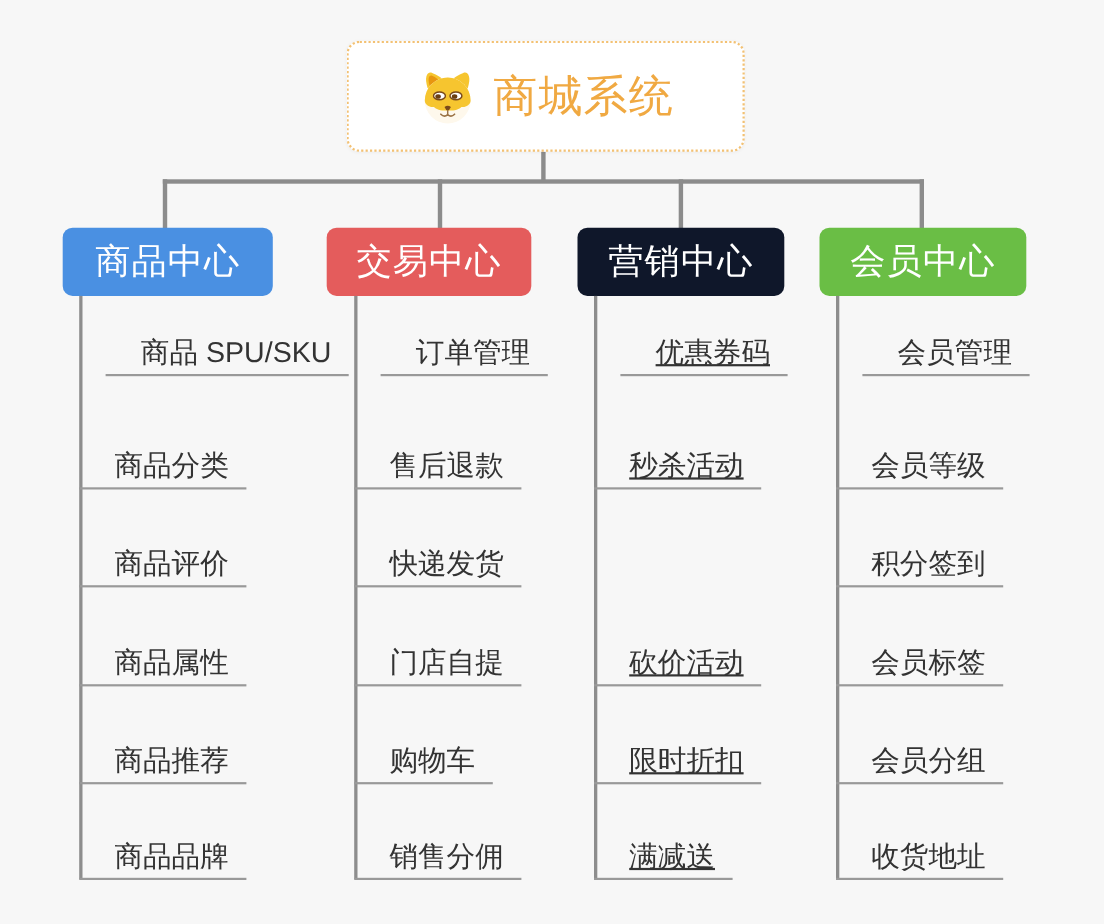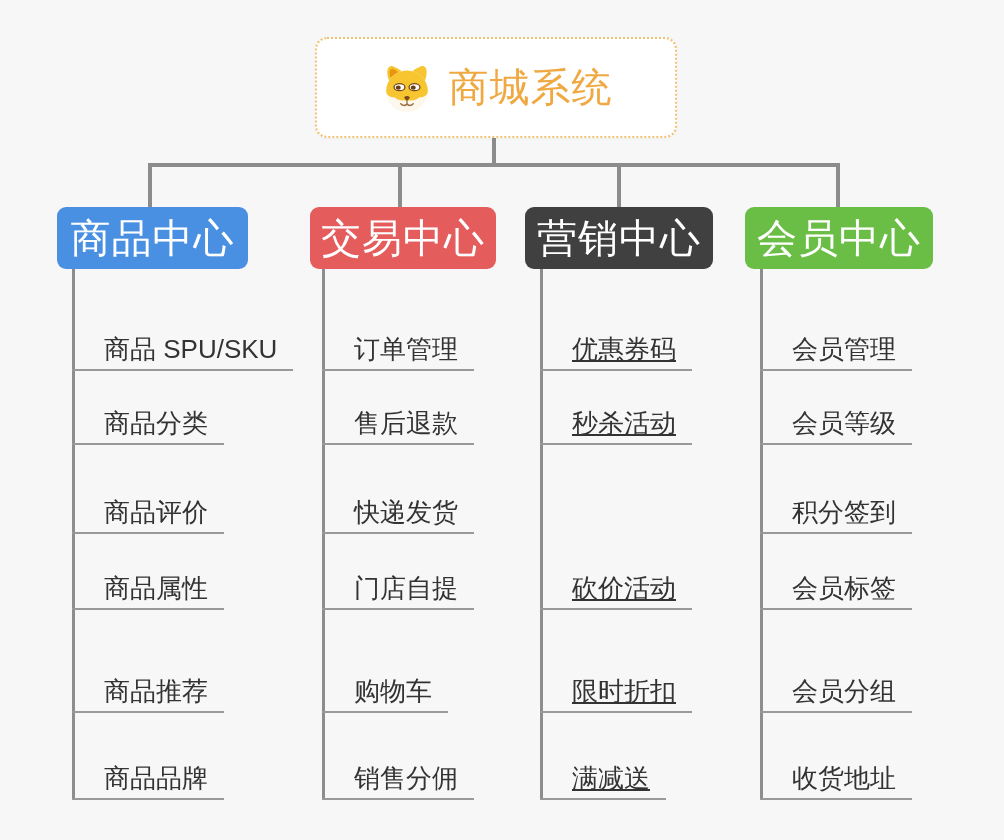--- a/index.html
+++ b/index.html
@@ -49,30 +49,30 @@
   }
   .dog-icon { width: 54px; height: 50px; flex: 0 0 auto; }
 
   
   .branch-header {
     position: absolute;
     top: 207px;
     height: 62px;
     border-radius: 9px;
     color: #ffffff;
-    font-size: 40px;
+    font-size: 32px;
     display: flex;
     align-items: center;
     justify-content: center;
     letter-spacing: 1px;
     white-space: nowrap;
     cursor: pointer;
   }
   .branch-header.b0 { left: 57px;  width: 191px; }
-  .branch-header.b1 { left: 310px; width: 186px; }
+  .branch-header.b1 { left: 297px; width: 186px; }
   .branch-header.b2 { left: 525px; width: 188px; }
   .branch-header.b3 { left: 745px; width: 188px; }
 
   
   .trunk {
     position: absolute;
     top: 269px;
     width: 3px;
     height: 530px;
     background: #8d8d8d;
@@ -94,24 +94,24 @@
     color: #333333;
     white-space: nowrap;
     width: -moz-fit-content;
     width: fit-content;
     cursor: pointer;
   }
   .item.col0 { left: 72px; }
   .item.col1 { left: 322px; }
   .item.col2 { left: 540px; text-decoration: underline; }
   .item.col3 { left: 760px; }
-  .item.r0 { top: 329px; }
+  .item.r0 { top: 300px; margin-left: 24px; }
   .item.r1 { top: 403px; }
   .item.r2 { top: 492px; }
-  .item.r3 { top: 568px; }
+  .item.r3 { top: 582px; }
   .item.r4 { top: 671px; }
   .item.r5 { top: 758px; }
 </style>
 </head>
 <body>
 
 <div class="canvas">
 
   <div class="conn conn-root-drop"></div>
   <div class="conn conn-bus"></div>
@@ -137,21 +137,21 @@
 
       <path d="M28.5 41 q3.5 -2.6 7 0 q-1.8 4 -3.5 4 q-1.7 0 -3.5 -4 z" fill="#7a4a1a"></path>
       <path d="M32 45 l0 3.5" stroke="#9b7346" stroke-width="1.6" fill="none" stroke-linecap="round"></path>
       <path d="M24.5 49 q3.75 3.8 7.5 0.4 q3.75 3.4 7.5 -0.4" stroke="#9b7346" stroke-width="1.8" fill="none" stroke-linecap="round"></path>
     </svg>
     <span class="root-title" style="color: rgb(240, 169, 66);">商城系统</span>
   </div>
 
   <div class="branch-header b0" style="background-color: rgb(74, 144, 226);">商品中心</div>
   <div class="branch-header b1" style="background-color: rgb(228, 92, 92);">交易中心</div>
-  <div class="branch-header b2" style="background-color: #404040;">营销中心</div>
+  <div class="branch-header b2" style="background-color: #0f172a;">营销中心</div>
   <div class="branch-header b3" style="background-color: rgb(106, 190, 69);">会员中心</div>
 
   <div class="trunk t0"></div>
   <div class="trunk t1"></div>
   <div class="trunk t2"></div>
   <div class="trunk t3"></div>
 
   <div class="item col0 r0">商品 SPU/SKU</div>
   <div class="item col0 r1">商品分类</div>
   <div class="item col0 r2">商品评价</div>

